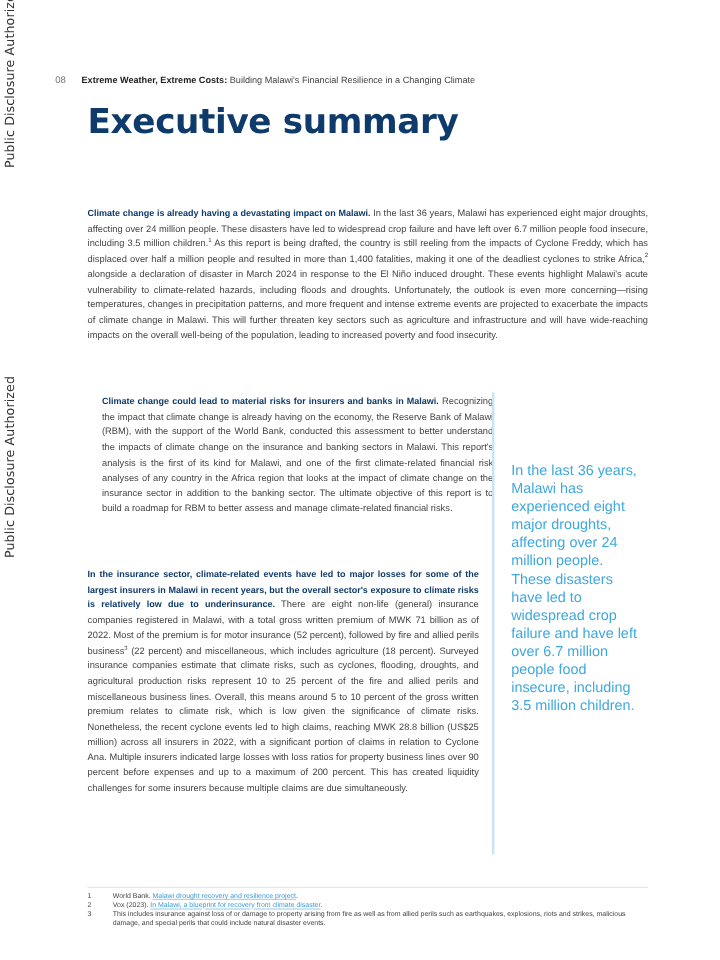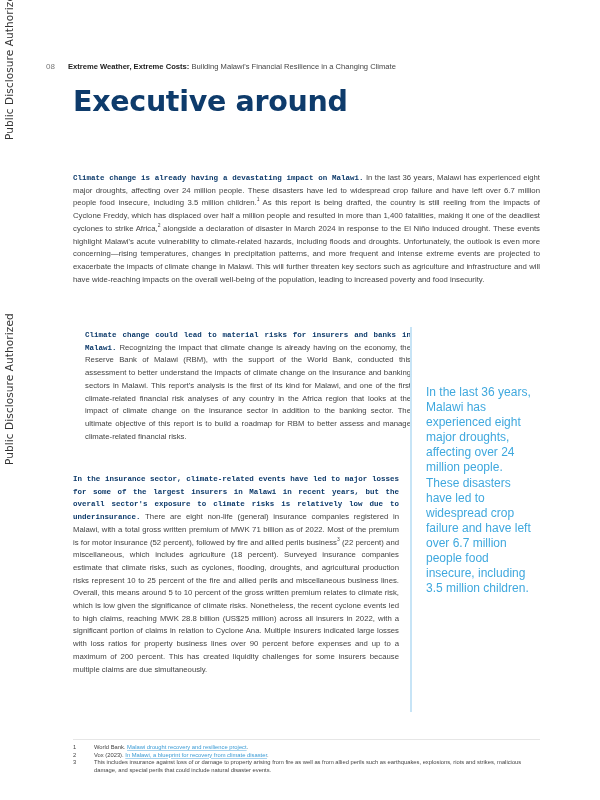--- a/index.html
+++ b/index.html
@@ -5,21 +5,21 @@
   html, body { margin: 0; padding: 0; background: #ffffff; }
   body { width: 600px; height: 800px; position: relative; overflow: hidden; font-family: "Liberation Sans", sans-serif; color: #3a3a3a; }
   .side-label { position: absolute; left: 3px; font-family: "DejaVu Sans", sans-serif; font-size: 10.5px; color: #333; white-space: nowrap; transform-origin: left top; transform: rotate(-90deg); letter-spacing: 0.1px; }
   .side-top { top: 140px; }
   .side-mid { top: 465px; }
   .header { position: absolute; top: 19px; left: 46px; font-size: 7.6px; color: #444; white-space: nowrap; margin-top: 43px; }
   .header .pg { color: #777; margin-right: 13px; font-size: 8px; }
   .header b { color: #222; }
   h1 { position: absolute; top: 85px; left: 73px; margin: 0; font-family: "DejaVu Sans", sans-serif; font-weight: bold; font-size: 28.5px; color: #0e3b6b; letter-spacing: -0.3px; }
   .para { position: absolute; font-size: 7.75px; line-height: 12.7px; color: #444; text-align: justify; margin: 0; }
-  .para .lead { font-family: Liberation Mono, monospace; font-weight: bold; color: #0e3b6b; font-size: 7.5px; }
+  .para .lead { font-family: Liberation Sans, sans-serif; font-weight: bold; color: #0e3b6b; font-size: 7.5px; }
   .para sup { font-size: 5px; line-height: 0; }
   #p1 { top: 172px; left: 73px; width: 467px; }
   #p2 { top: 329px; left: 85px; width: 326px; }
   #p3 { top: 473px; left: 73px; width: 326px; }
   .pull-rule { position: absolute; left: 410px; top: 327px; width: 2px; height: 385px; background: #c7e4f6; }
   .pull-quote { position: absolute; left: 426px; top: 385px; width: 110px; font-size: 12px; line-height: 15.1px; color: #3fa8de; margin: 0; }
   .fn-rule { position: absolute; left: 73px; top: 739px; width: 467px; height: 1px; background: #e6e6e6; }
   .footnotes { position: absolute; left: 73px; top: 744px; width: 470px; font-size: 5.8px; line-height: 7.5px; color: #444; }
   .fn { display: flex; }
   .fn .num { width: 21px; flex: none; }
@@ -28,21 +28,21 @@
 </head>
 <body>
 
 <div class="side-label side-top">Public Disclosure Authorized</div>
 <div class="side-label side-mid">Public Disclosure Authorized</div>
 
 <div class="header">
   <span class="pg">08</span><b>Extreme Weather, Extreme Costs:</b> <span>Building Malawi's Financial Resilience in a Changing Climate</span>
 </div>
 
-<h1>Executive around</h1>
+<h1>Executive summary</h1>
 
 <p class="para" id="p1"><span class="lead">Climate change is already having a devastating impact on Malawi.</span><span> In the last 36 years, Malawi has experienced eight major droughts, affecting over 24 million people. These disasters have led to widespread crop failure and have left over 6.7 million people food insecure, including 3.5 million children.</span><sup>1</sup><span> As this report is being drafted, the country is still reeling from the impacts of Cyclone Freddy, which has displaced over half a million people and resulted in more than 1,400 fatalities, making it one of the deadliest cyclones to strike Africa,</span><sup>2</sup><span> alongside a declaration of disaster in March 2024 in response to the El Niño induced drought. These events highlight Malawi's acute vulnerability to climate-related hazards, including floods and droughts. Unfortunately, the outlook is even more concerning—rising temperatures, changes in precipitation patterns, and more frequent and intense extreme events are projected to exacerbate the impacts of climate change in Malawi. This will further threaten key sectors such as agriculture and infrastructure and will have wide-reaching impacts on the overall well-being of the population, leading to increased poverty and food insecurity.</span></p>
 
 <p class="para" id="p2"><span class="lead">Climate change could lead to material risks for insurers and banks in Malawi.</span><span> Recognizing the impact that climate change is already having on the economy, the Reserve Bank of Malawi (RBM), with the support of the World Bank, conducted this assessment to better understand the impacts of climate change on the insurance and banking sectors in Malawi. This report's analysis is the first of its kind for Malawi, and one of the first climate-related financial risk analyses of any country in the Africa region that looks at the impact of climate change on the insurance sector in addition to the banking sector. The ultimate objective of this report is to build a roadmap for RBM to better assess and manage climate-related financial risks.</span></p>
 
 <p class="para" id="p3"><span class="lead">In the insurance sector, climate-related events have led to major losses for some of the largest insurers in Malawi in recent years, but the overall sector's exposure to climate risks is relatively low due to underinsurance.</span><span> There are eight non-life (general) insurance companies registered in Malawi, with a total gross written premium of MWK 71 billion as of 2022. Most of the premium is for motor insurance (52 percent), followed by fire and allied perils business</span><sup>3</sup><span> (22 percent) and miscellaneous, which includes agriculture (18 percent). Surveyed insurance companies estimate that climate risks, such as cyclones, flooding, droughts, and agricultural production risks represent 10 to 25 percent of the fire and allied perils and miscellaneous business lines. Overall, this means around 5 to 10 percent of the gross written premium relates to climate risk, which is low given the significance of climate risks. Nonetheless, the recent cyclone events led to high claims, reaching MWK 28.8 billion (US$25 million) across all insurers in 2022, with a significant portion of claims in relation to Cyclone Ana. Multiple insurers indicated large losses with loss ratios for property business lines over 90 percent before expenses and up to a maximum of 200 percent. This has created liquidity challenges for some insurers because multiple claims are due simultaneously.</span></p>
 
 <div class="pull-rule"></div>
 <p class="pull-quote">In the last 36 years, Malawi has experienced eight major droughts, affecting over 24 million people. These disasters have led to widespread crop failure and have left over 6.7 million people food insecure, including 3.5 million children.</p>
 

